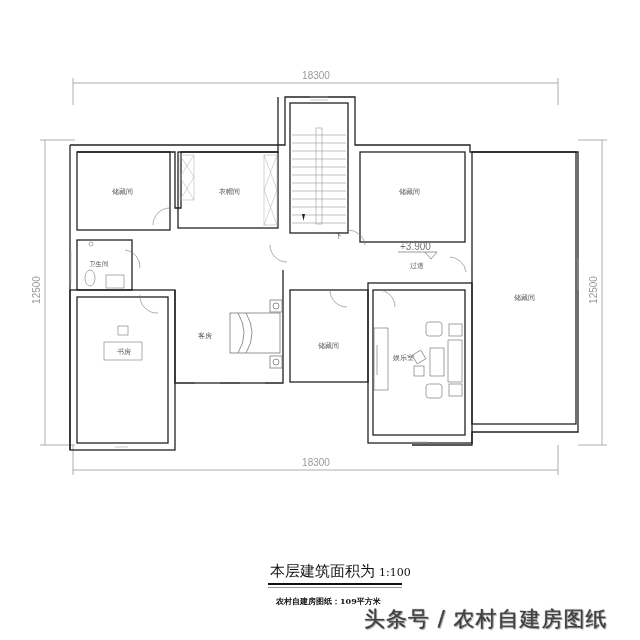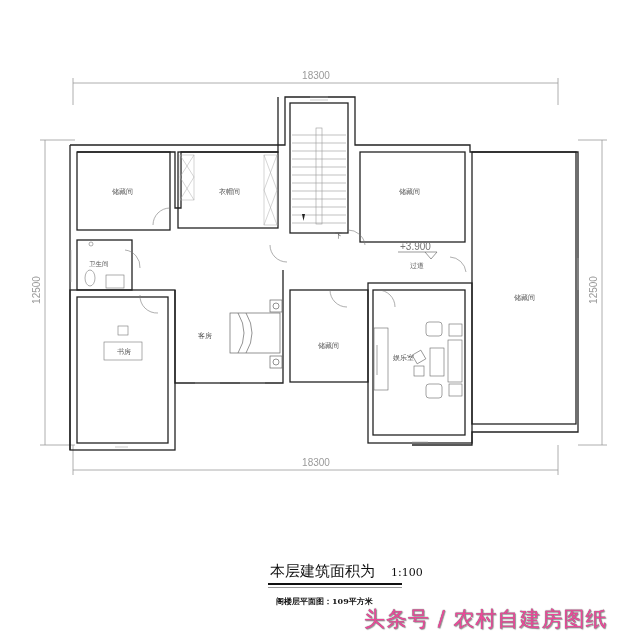--- a/index.html
+++ b/index.html
@@ -1,25 +1,25 @@
 <!DOCTYPE html>
 <html><head>
 <meta charset="utf-8">
 <style>
   html, body { margin:0; padding:0; background:#ffffff; }
   body { width:640px; height:640px; position:relative; overflow:hidden; font-family:"DejaVu Sans", sans-serif; }
   #plan { position:absolute; left:0; top:0; width:640px; height:640px; }
   .dim-text { font-family:"Liberation Sans", sans-serif; font-size:10px; fill:#9a9a9a; }
   .room-label { font-family:"DejaVu Sans", sans-serif; font-size:7px; fill:#555; }
   .title { position:absolute; left:270px; top:562px; font-family:"DejaVu Serif", serif; font-size:15px; color:#111; white-space:nowrap; }
-  .title .scale { font-size:11px; margin-left:16px; }
+  .title .scale { font-size:11px; margin-left:4px; }
   .title-underline { position:absolute; left:268px; top:583px; width:134px; height:2px; background:#111; }
   .title-underline2 { position:absolute; left:268px; top:587px; width:134px; height:1px; background:#999; }
   .area-note { position:absolute; left:276px; top:596px; font-family:"DejaVu Serif", serif; font-size:8px; font-weight:bold; color:#111; white-space:nowrap; }
-  .watermark { position:absolute; left:364px; top:605px; font-family:"DejaVu Sans", sans-serif; font-size:21px; color:#ec4899; white-space:nowrap;
+  .watermark { position:absolute; left:364px; top:605px; font-family:"DejaVu Sans", sans-serif; font-size:21px; color:#404040; white-space:nowrap;
     text-shadow: 0 0 1px #777, 0 0 1px #777, 1px 1px 1px #999; letter-spacing:1px; }
 </style>
 </head>
 <body>
 
 <svg id="plan" viewBox="0 0 640 640" xmlns="http://www.w3.org/2000/svg">
 
   <g stroke="#9a9a9a" stroke-width="0.8" fill="none">
     <line x1="73" y1="83" x2="558" y2="83"></line>
     <line x1="73" y1="78" x2="73" y2="105"></line>
@@ -171,14 +171,14 @@
   <text class="room-label" x="318" y="348">储藏间</text>
   <text class="room-label" x="393" y="360">娱乐室</text>
   <text class="room-label" x="514" y="300">储藏间</text>
 </svg>
 
 <div class="title">
   <span>本层建筑面积为</span><span class="scale">1:100</span>
 </div>
 <div class="title-underline"></div>
 <div class="title-underline2"></div>
-<div class="area-note">阁楼层平面图：109平方米</div>
+<div class="area-note">农村自建房图纸：109平方米</div>
 <div class="watermark">头条号 / 农村自建房图纸</div>
 
 </body></html>

